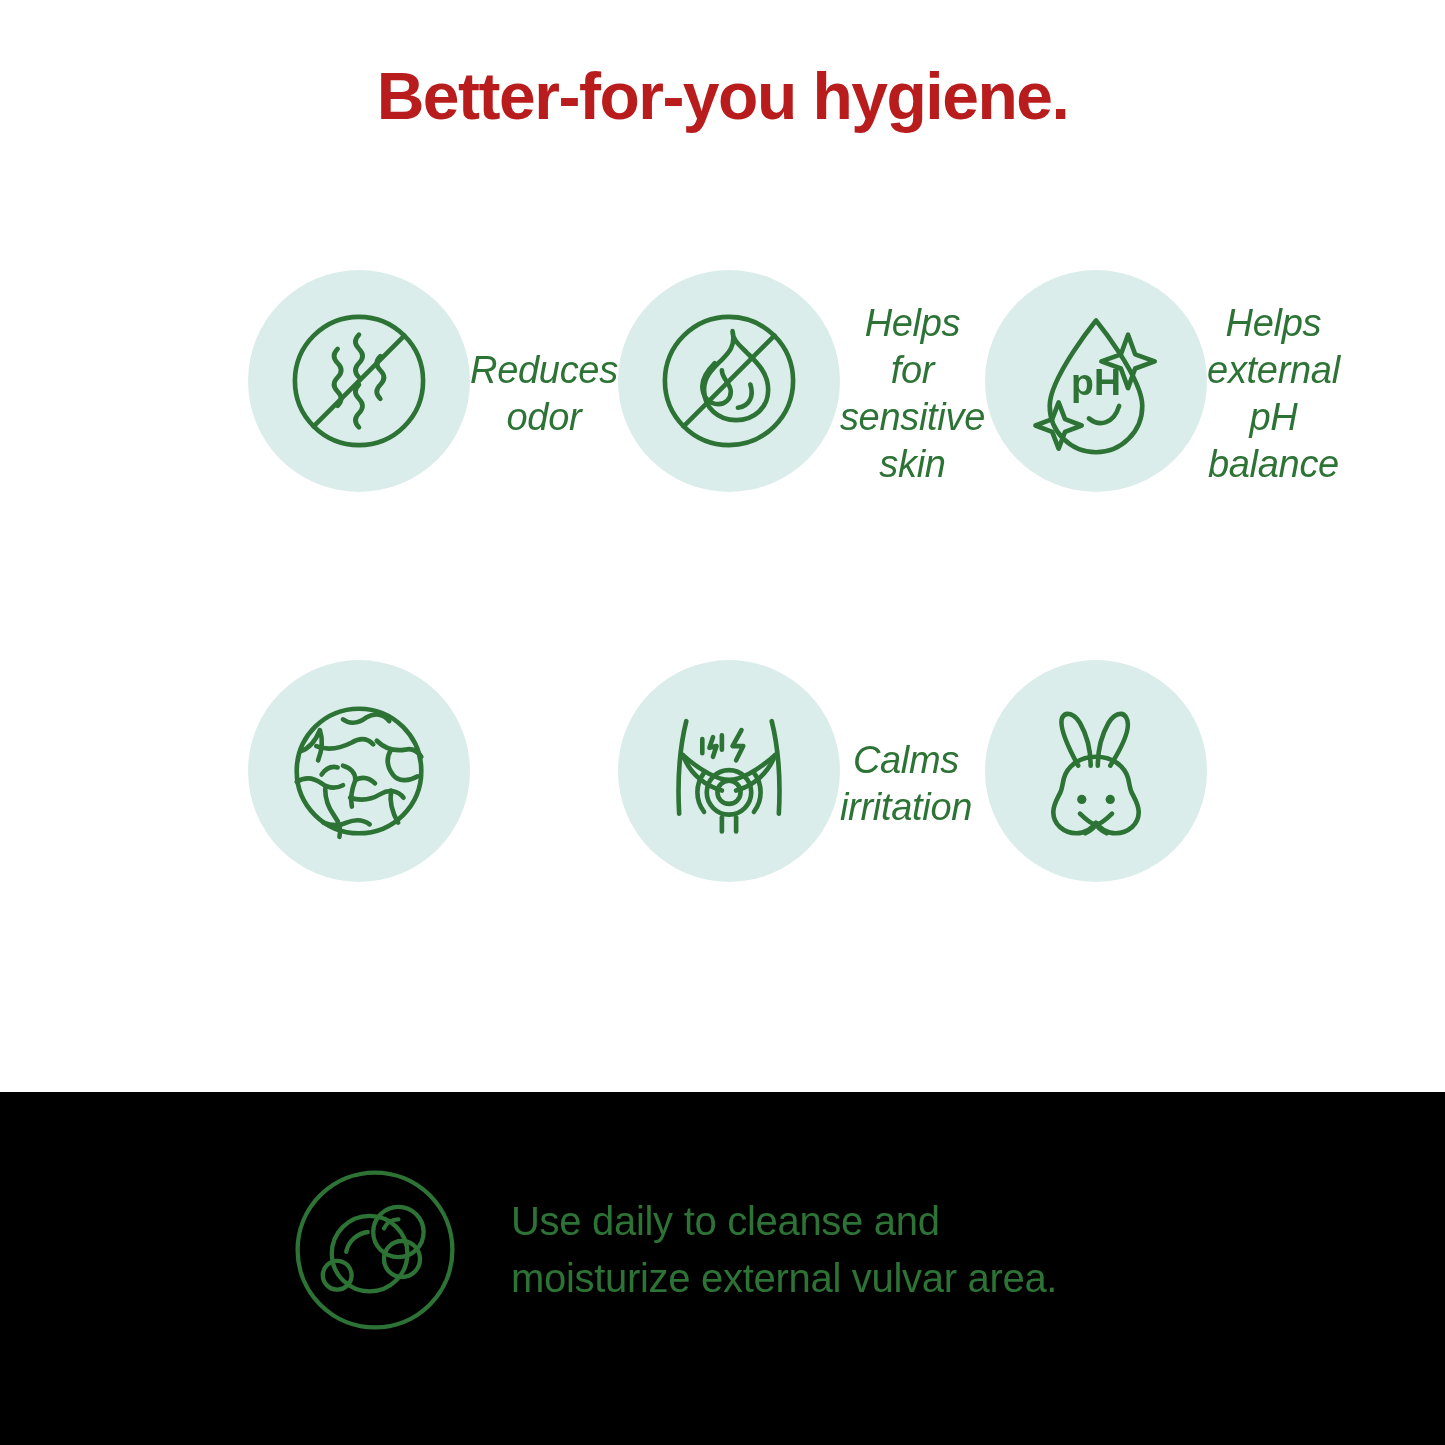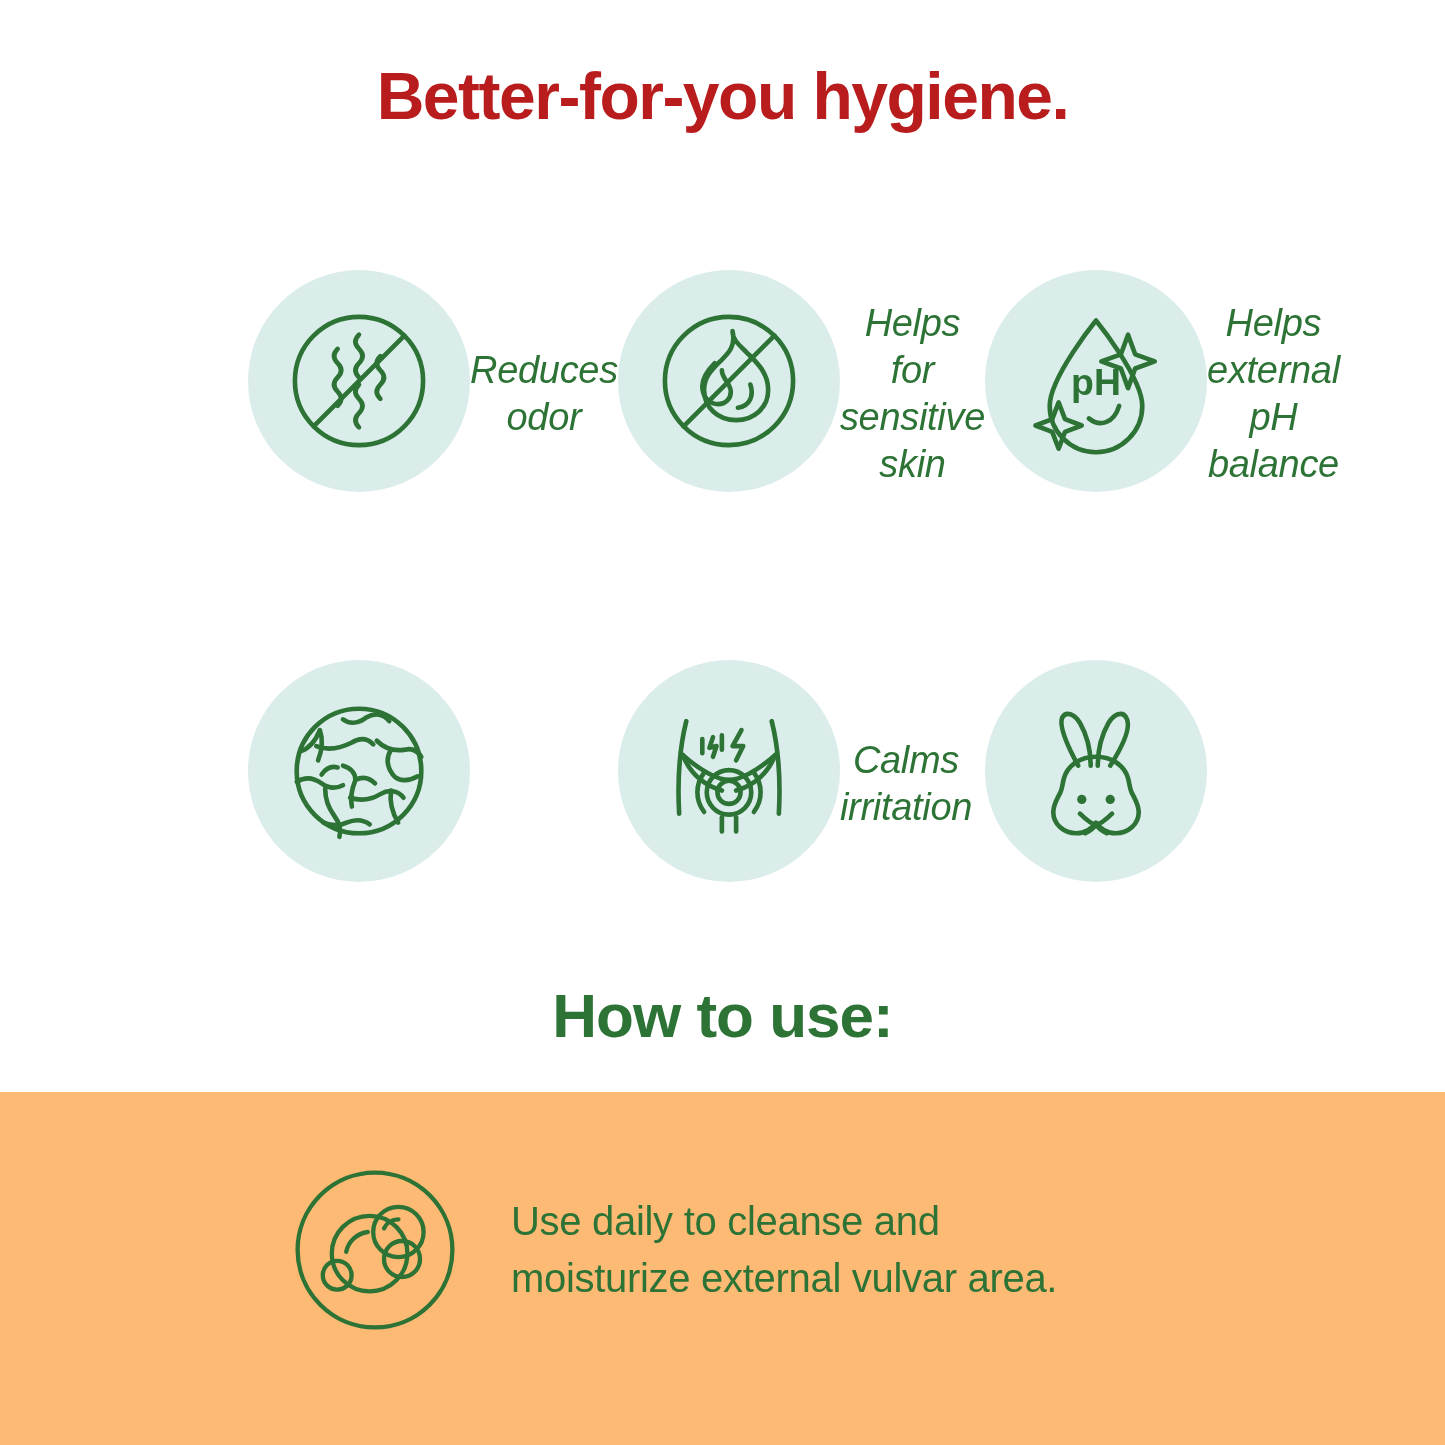--- a/index.html
+++ b/index.html
@@ -90,21 +90,21 @@
     color: #2c7335;
   }
 
   
   .band {
     position: absolute;
     left: 0;
     top: 1092px;
     width: 1445px;
     height: 353px;
-    background: #fdba74;
+    background: #000000;
   }
   .band-inner {
     position: absolute;
     top: 68px;
     left: 285px;
     display: flex;
     align-items: center;
   }
   .band-icon {
     width: 180px;
@@ -239,21 +239,20 @@
             <circle cx="58" cy="66" r="2.6" fill="#2c7335" stroke="none"></circle>
             <path d="M41 74 c4 4 7 6 9 6 c2 0 5 -2 9 -6"></path>
             <path d="M50 80 c-2 3 -4 4 -6 5 M50 80 c2 3 4 4 6 5"></path>
           </svg>
         </span>
       </div>
     </div>
 
   </div>
 
-  <div class="howto-title">How to use:</div>
 
   <div class="band">
     <div class="band-inner">
       <span class="band-icon">
         <svg width="180" height="180" viewBox="0 0 100 100" fill="none" stroke="#2c7335" stroke-width="2.4" stroke-linecap="round" stroke-linejoin="round">
           <circle cx="50" cy="50" r="43"></circle>
           <circle cx="47" cy="52" r="21"></circle>
           <circle cx="63" cy="40" r="14"></circle>
           <circle cx="65" cy="55" r="10"></circle>
           <circle cx="29" cy="64" r="8"></circle>

